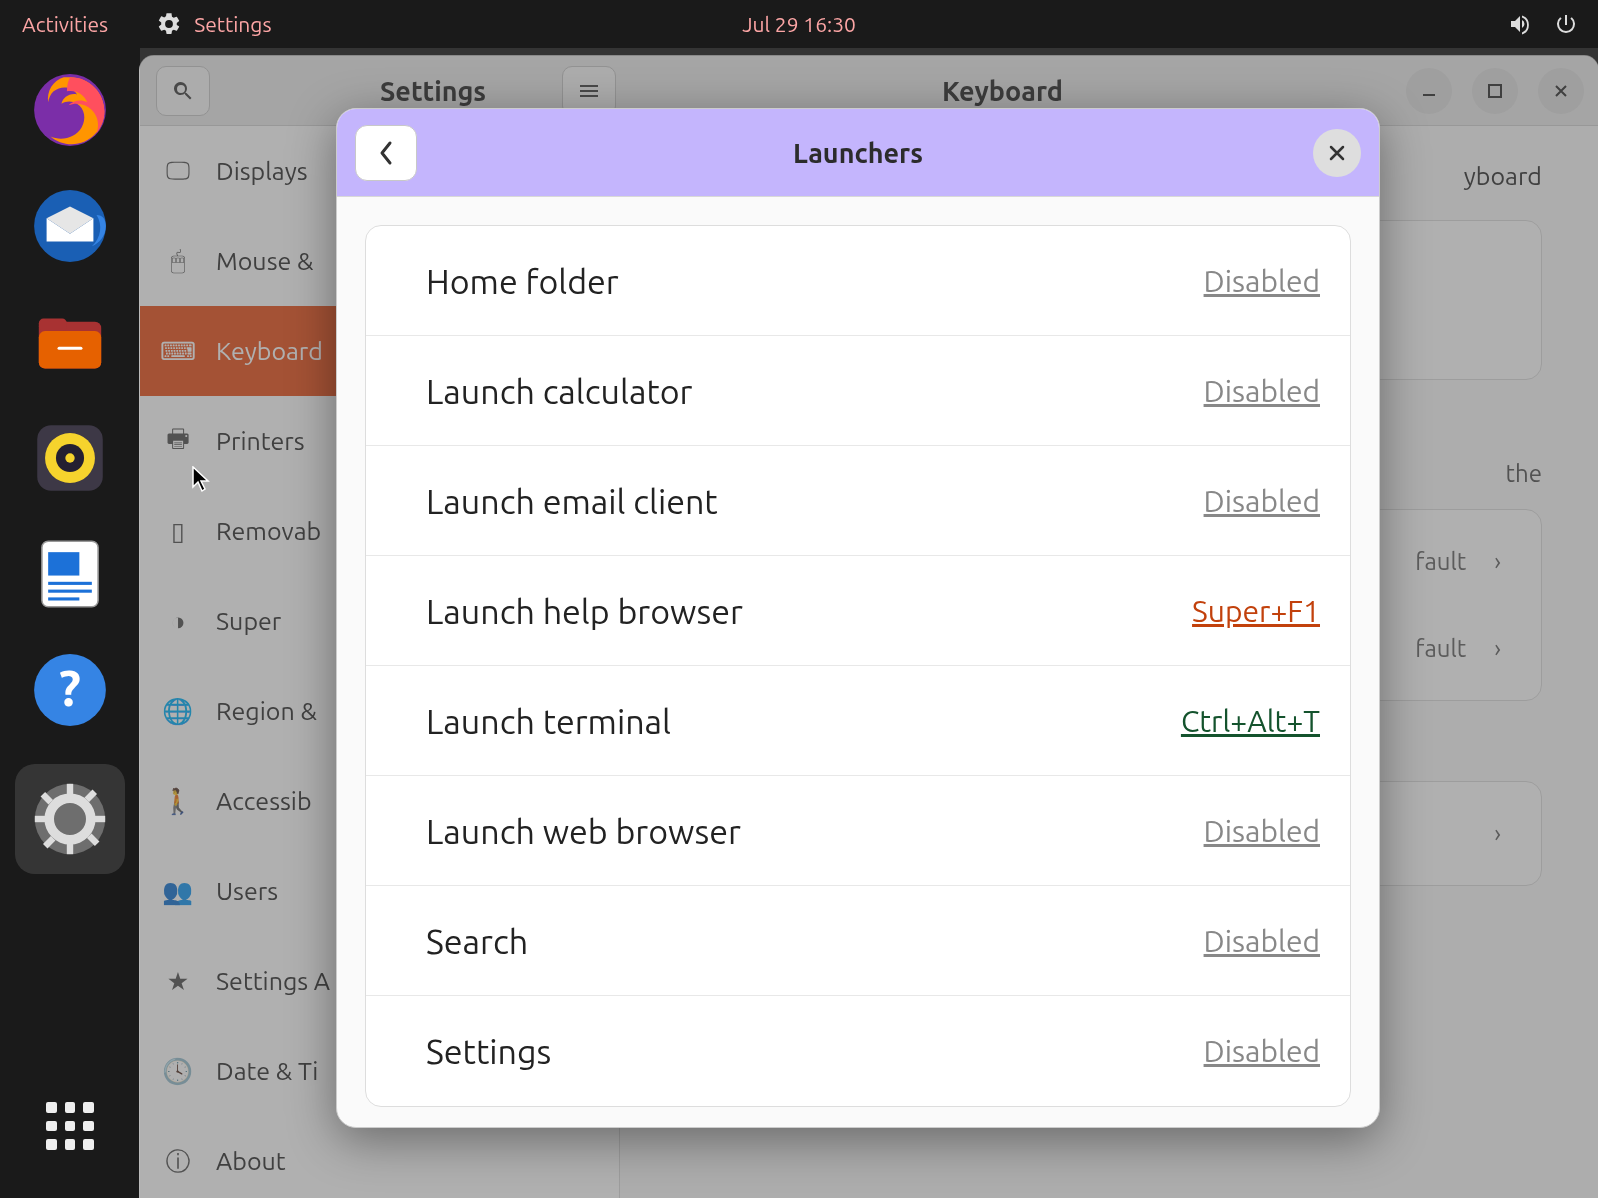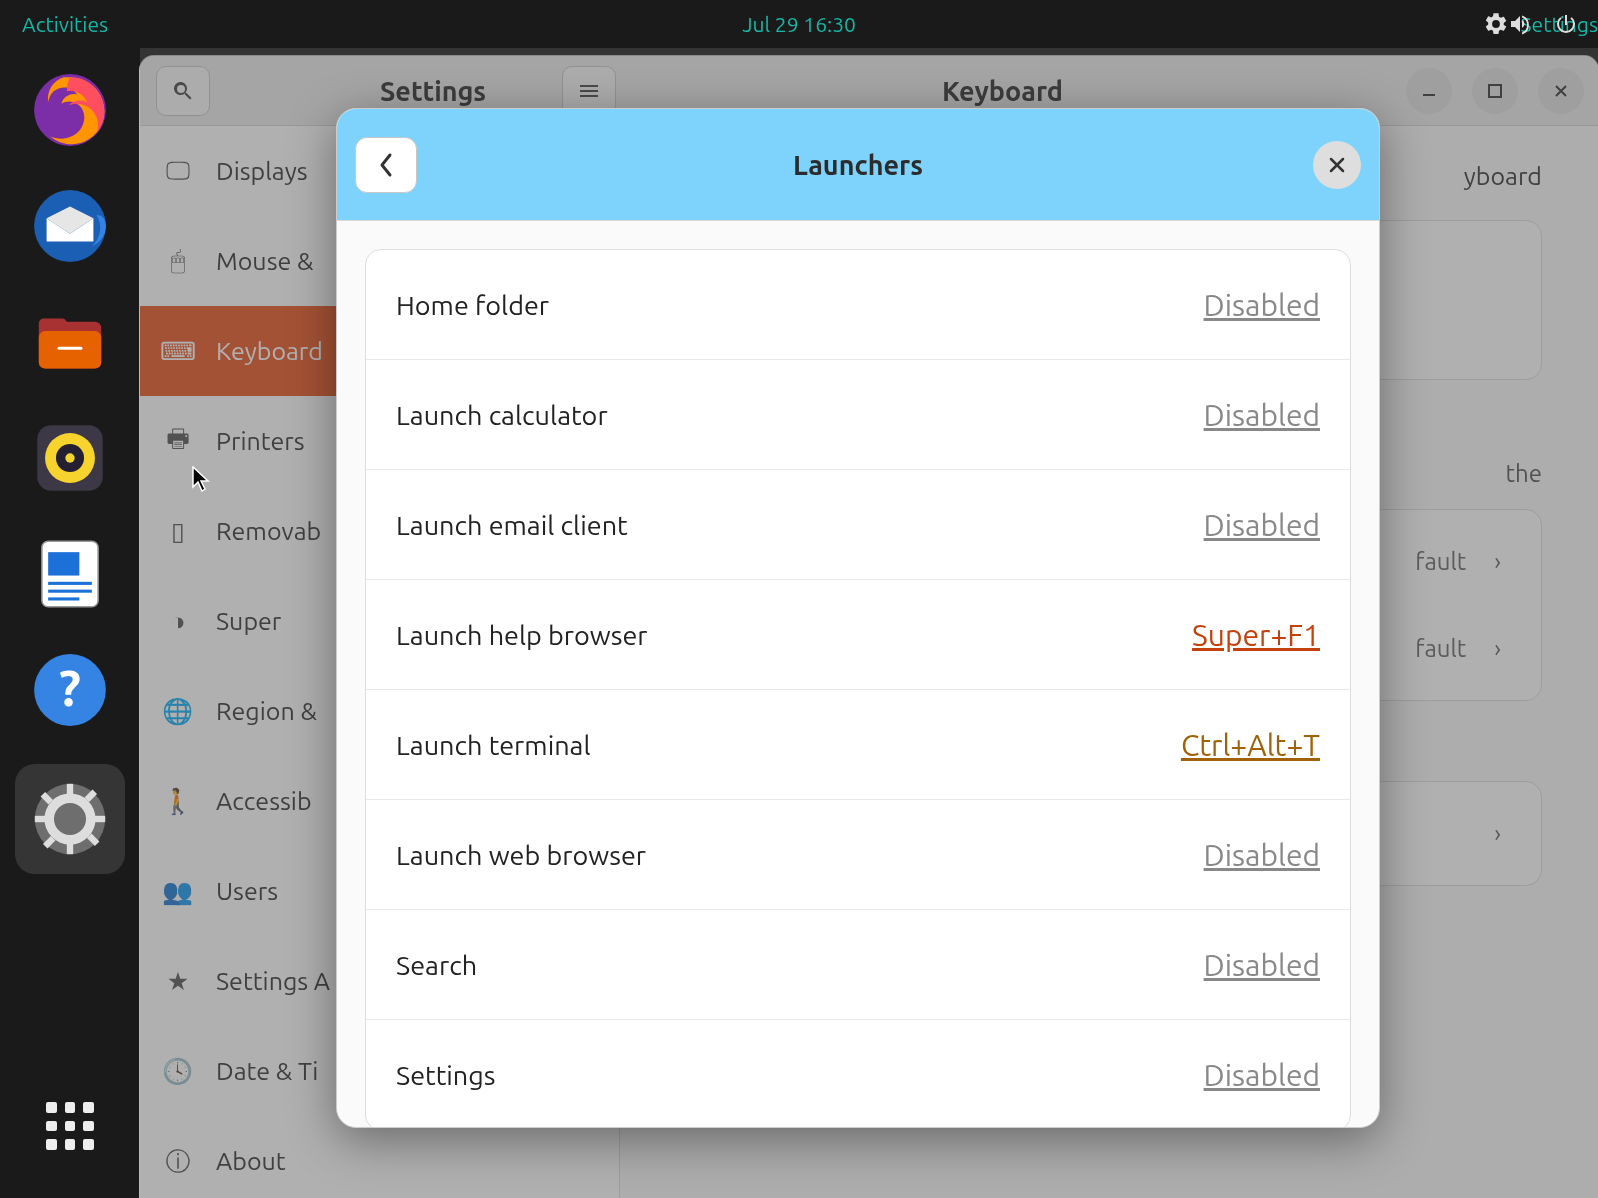--- a/index.html
+++ b/index.html
@@ -1,17 +1,17 @@
 <!DOCTYPE html>
 <html><head>
 <meta charset="utf-8">
 <style>
   * { box-sizing: border-box; margin:0; padding:0; }
   html,body { width:1598px; height:1198px; font-family: Ubuntu, "Segoe UI", sans-serif; overflow:hidden; background:#1e1e1e; }
-  .topbar { position:absolute; top:0; left:0; right:0; height:48px; background:#1a1a1a; color:#14b8a6; display:flex; align-items:center; font-size:21px;justify-content:space-between; }
+  .topbar { position:absolute; top:0; left:0; right:0; height:48px; background:#1a1a1a; color:#fca5a5; display:flex; align-items:center; font-size:21px; }
   .topbar .activities { margin-left:22px; font-weight:400;}
   .topbar .app { display:flex; align-items:center; margin-left:48px; gap:12px;}
   .topbar .clock { position:absolute; left:50%; transform:translateX(-50%);}
   .topbar .sys { position:absolute; right:20px; display:flex; gap:22px; align-items:center;}
   .topbar svg { fill:#ddd; }
 
   .dock { position:absolute; top:48px; left:0; bottom:0; width:140px; background:#1a1a1a; display:flex; flex-direction:column; align-items:center; padding-top:20px; gap:32px;}
   .dock .app-icon { width:84px; height:84px; border-radius:18px; display:flex; align-items:center; justify-content:center; position:relative;}
   .dock .app-icon.running::before { content:''; position:absolute; left:-24px; top:50%; transform:translateY(-50%); width:8px; height:8px; border-radius:50%; background:#e95420;}
   .dock .app-icon.active { background:rgba(255,255,255,0.12); border-radius:20px; padding:6px; width:110px; height:110px;}
@@ -38,29 +38,29 @@
   .content-bg .card { background:#fff; border:1px solid #ddd; border-radius:16px; padding:8px 0; margin-bottom:40px;}
   .content-bg .row { display:flex; align-items:center; justify-content:space-between; padding:30px 40px; font-size:24px; color:#333;}
   .content-bg .row .val { color:#666; display:flex; align-items:center; gap:28px;}
   .content-bg .section-sub { color:#555; margin-bottom:22px;}
 
   
   .overlay-dim { position:absolute; top:48px; left:140px; right:0; bottom:0; background:rgba(80,80,80,0.45);}
 
   
   .dialog { position:absolute; top:108px; left:336px; width:1044px; height:1020px; background:#fafafa; border-radius:20px; box-shadow:0 12px 48px rgba(0,0,0,0.4); overflow:hidden; border:1px solid #ccc;}
-  .dlg-header { height:112px; background:#7dd3fc; border-bottom:1px solid #d8d8d8; display:flex; align-items:center; position:relative;}
+  .dlg-header { height:88px; background:#c4b5fd; border-bottom:1px solid #d8d8d8; display:flex; align-items:center; position:relative;}
   .dlg-header .back { width:62px; height:56px; border:1px solid #c8c8c8; background:#fff; border-radius:12px; display:flex; align-items:center; justify-content:center; margin-left:18px;}
   .dlg-header .dlg-title { position:absolute; left:50%; transform:translateX(-50%); font-size:27px; font-weight:700; color:#2c2c2c;}
   .dlg-header .close { position:absolute; right:18px; width:48px; height:48px; border-radius:50%; background:#dedede; display:flex; align-items:center; justify-content:center;}
   .dlg-body { padding:28px;}
   .dlg-list { background:#fff; border:1px solid #ddd; border-radius:16px;}
   .dlg-row { display:flex; align-items:center; justify-content:space-between; padding:0 30px; height:110px; border-bottom:1px solid #e8e8e8;}
   .dlg-row:last-child { border-bottom:none;}
-  .dlg-row .lbl { font-size:27px; color:#222;}
+  .dlg-row .lbl { font-size:34px; color:#222;margin-left:30px;}
   .dlg-row .sc { font-size:30px; color:#888;text-decoration:underline;}
   
   .cursor { position:absolute; left:192px; top:466px; width:20px; height:28px; z-index:9999; pointer-events:none;}
 </style>
 </head>
 <body>
 
 <div class="topbar">
   <span class="activities">Activities</span>
   <span class="app">
@@ -304,21 +304,21 @@
       <div class="dlg-row">
           <span class="lbl">Launch email client</span>
           <span class="sc">Disabled</span>
         </div>
       <div class="dlg-row">
           <span class="lbl">Launch help browser</span>
           <span class="sc" style="color:#c2410c">Super+F1</span>
         </div>
       <div class="dlg-row">
           <span class="lbl">Launch terminal</span>
-          <span class="sc" style="color:#a16207">Ctrl+Alt+T</span>
+          <span class="sc" style="color:#14532d">Ctrl+Alt+T</span>
         </div>
       <div class="dlg-row">
           <span class="lbl">Launch web browser</span>
           <span class="sc">Disabled</span>
         </div>
       <div class="dlg-row">
           <span class="lbl">Search</span>
           <span class="sc">Disabled</span>
         </div>
       <div class="dlg-row">

